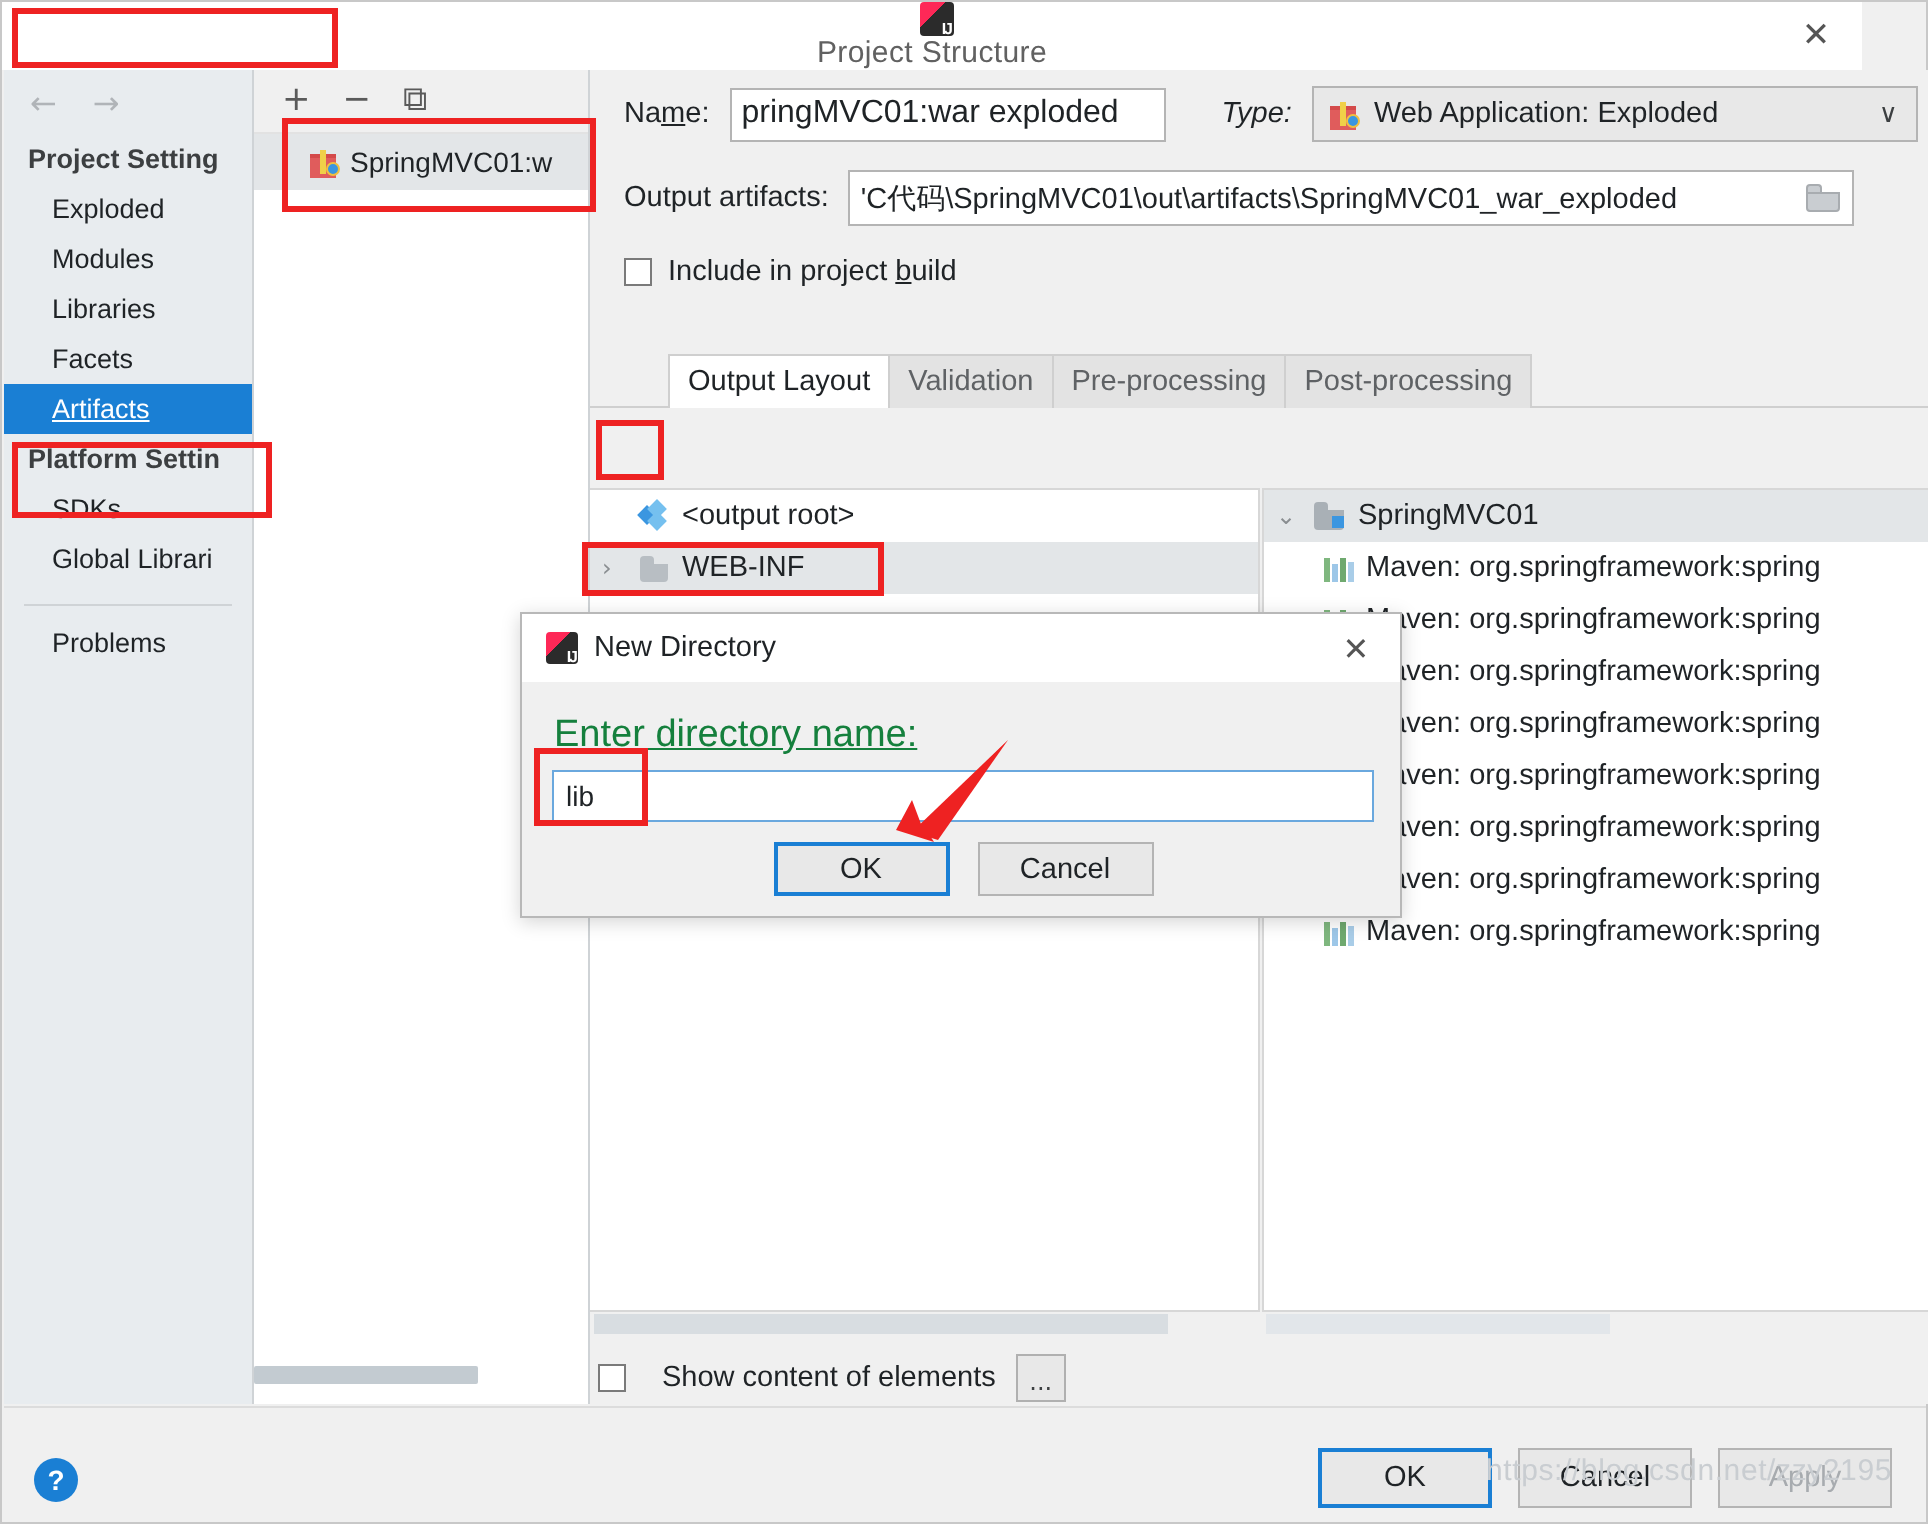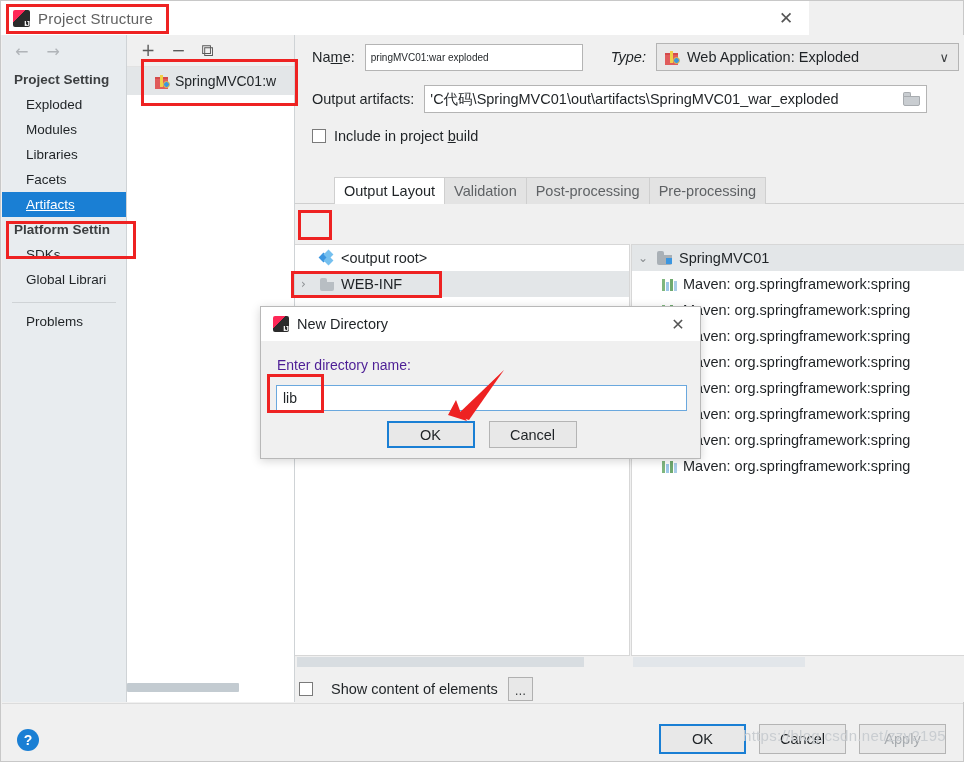--- a/index.html
+++ b/index.html
@@ -11,23 +11,23 @@
   }
   #root {
     position: relative;
     width: 964px; height: 762px;
     background: #f0f0f0;
     border: 1px solid #c8c8c8;
   }
 
   
   #titlebar {
-    position: absolute; left: 0; top: 0; width: 808px; height: 34px;
+    position: absolute; left: 0; top: 0; width: 930px; height: 34px;
     background: #ffffff;
-    display: flex; align-items: center;
+    display: flex; align-items: center; flex-direction: column;
   }
   #tb-icon {
     width: 17px; height: 17px; margin-left: 12px; margin-right: 8px;
     position: relative; flex: none;
   }
   .ij-logo {
     width: 17px; height: 17px; border-radius: 2px;
     background: linear-gradient(135deg, #fe2857 0%, #fe2857 38%, #2b2b2b 38%, #2b2b2b 100%);
     position: relative; overflow: hidden;
   }
@@ -113,21 +113,21 @@
     background: #f0f0f0;
   }
 
   .formrow { display: flex; align-items: center; padding-left: 17px; }
   #row-name { height: 44px; }
   .lbl { font-size: 14.5px; color: #1f2326; white-space: nowrap; }
   .lbl u { text-decoration: underline; }
   #name-input {
     width: 218px; height: 27px; margin-left: 10px;
     border: 1px solid #b4b4b4; background: #ffffff;
-    font-size: 10px; color: #1f2326; padding: 0 5px;
+    font-size: 16px; color: #1f2326; padding: 0 5px;
     font-family: "Liberation Sans", sans-serif;
   }
   #type-label { margin-left: 28px; font-style: italic; }
   #type-combo {
     width: 303px; height: 28px; margin-left: 10px;
     border: 1px solid #b4b4b4; background: #e8e8e8;
     display: flex; align-items: center; gap: 7px; padding: 0 8px;
     font-size: 14.5px; color: #1f2326; position: relative;
   }
   #type-combo .chev {
@@ -310,21 +310,21 @@
     height: 34px; background: #ffffff; display: flex; align-items: center;
     position: relative;
   }
   #modal-title .t { font-size: 14.5px; color: #1f2326; }
   #modal-close {
     position: absolute; right: 4px; top: 0; width: 36px; height: 34px;
     display: flex; align-items: center; justify-content: center;
     color: #555; font-size: 16px; font-family: "DejaVu Sans", sans-serif;
   }
   #modal-prompt {
-    margin: 16px 0 0 16px; font-size: 14px; color: #4c1d95;
+    margin: 16px 0 0 16px; font-size: 19px; color: #15803d; text-decoration: underline;
   }
   #dir-input {
     position: absolute; left: 15px; top: 78px; width: 411px; height: 26px;
     border: 1px solid #6aa8de; background: #ffffff;
     font-size: 14px; color: #1f2326; padding: 0 6px;
     font-family: "Liberation Sans", sans-serif;
   }
   #modal-btns {
     position: absolute; left: 0; top: 114px; width: 441px;
     display: flex; justify-content: center; gap: 14px;
@@ -445,22 +445,22 @@
       <span class="tri dn"></span>
 
     </div>
 
   </div>
 
   <div id="tabs-underline"></div>
   <div id="tabs">
     <div class="tab active">Output Layout</div>
     <div class="tab">Validation</div>
+    <div class="tab">Pre-processing</div>
     <div class="tab">Post-processing</div>
-    <div class="tab">Pre-processing</div>
   </div>
 
   <div id="tree-left">
     <div class="trow">
       <span class="twisty"></span>
       <span class="diamond-icon">
           <i></i>
           <i></i>
           <i></i>
         </span>

